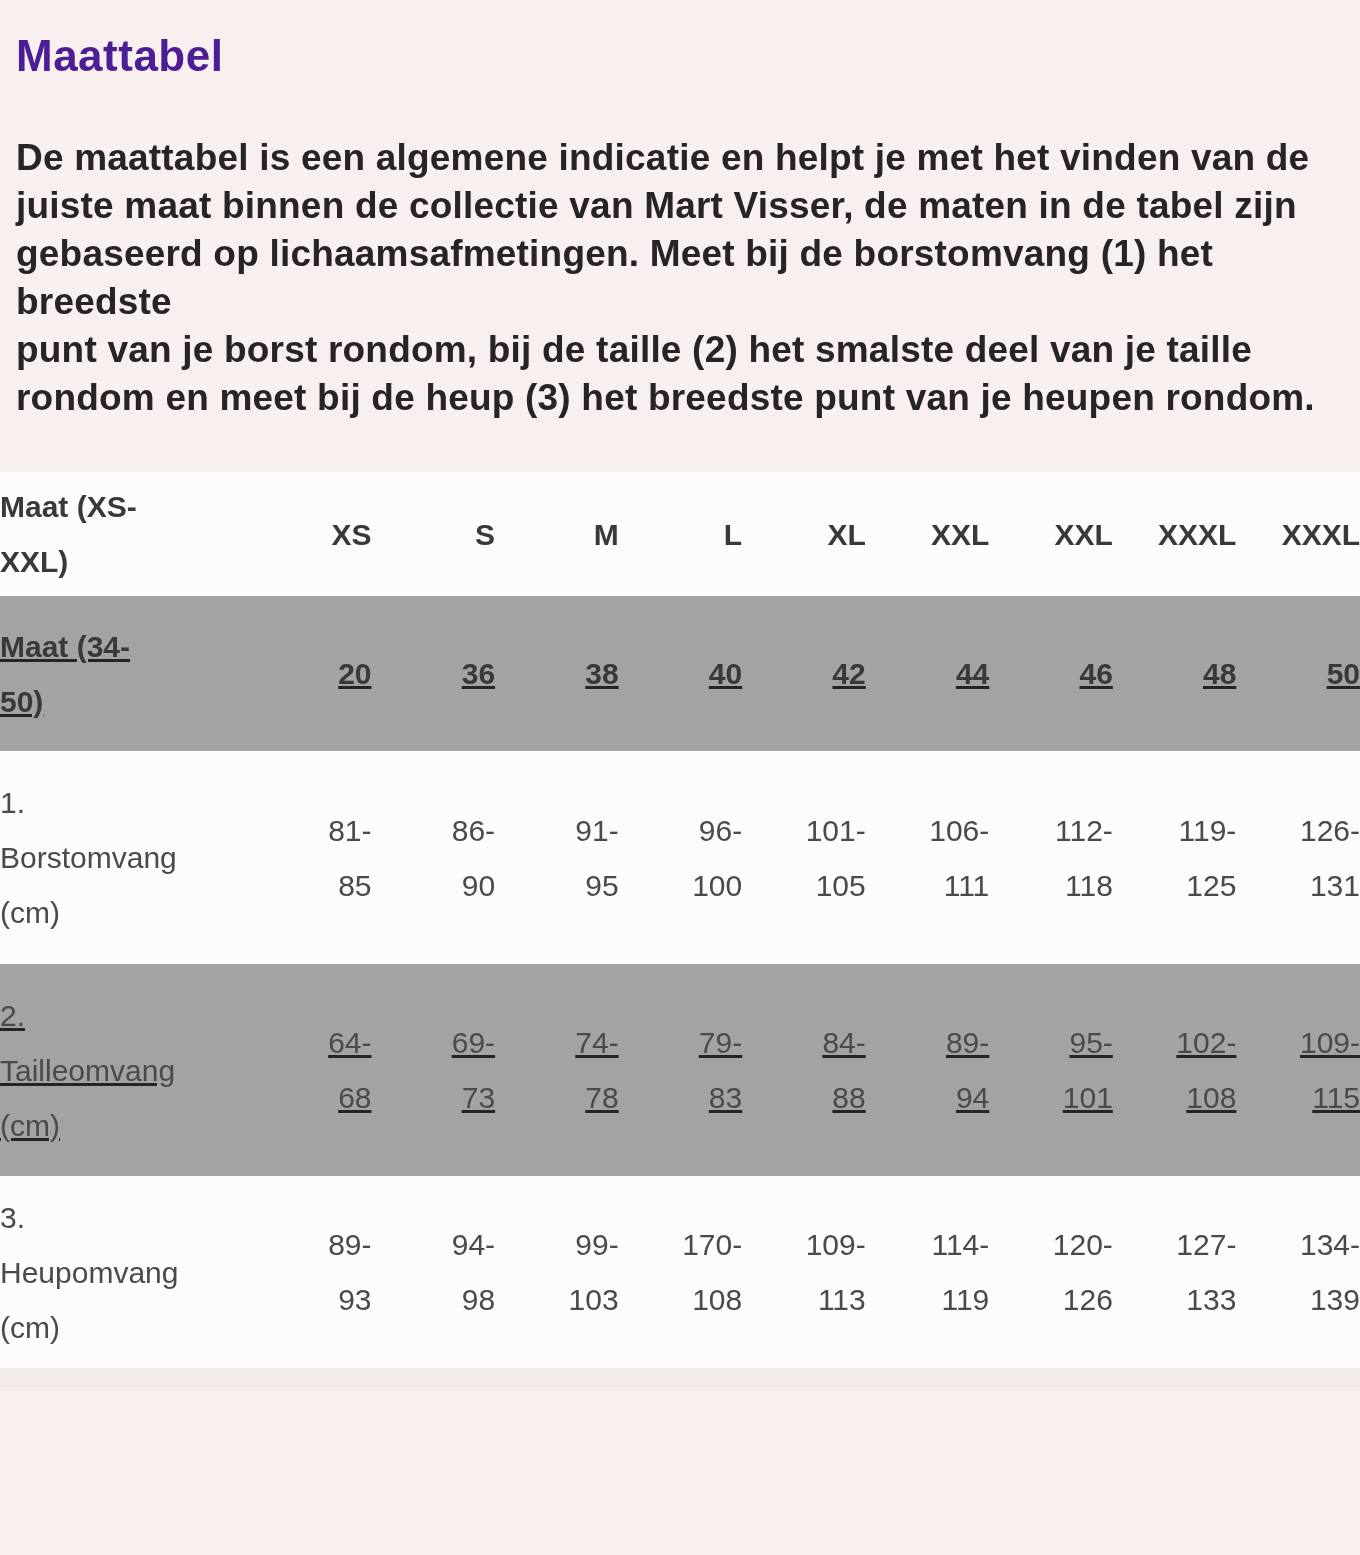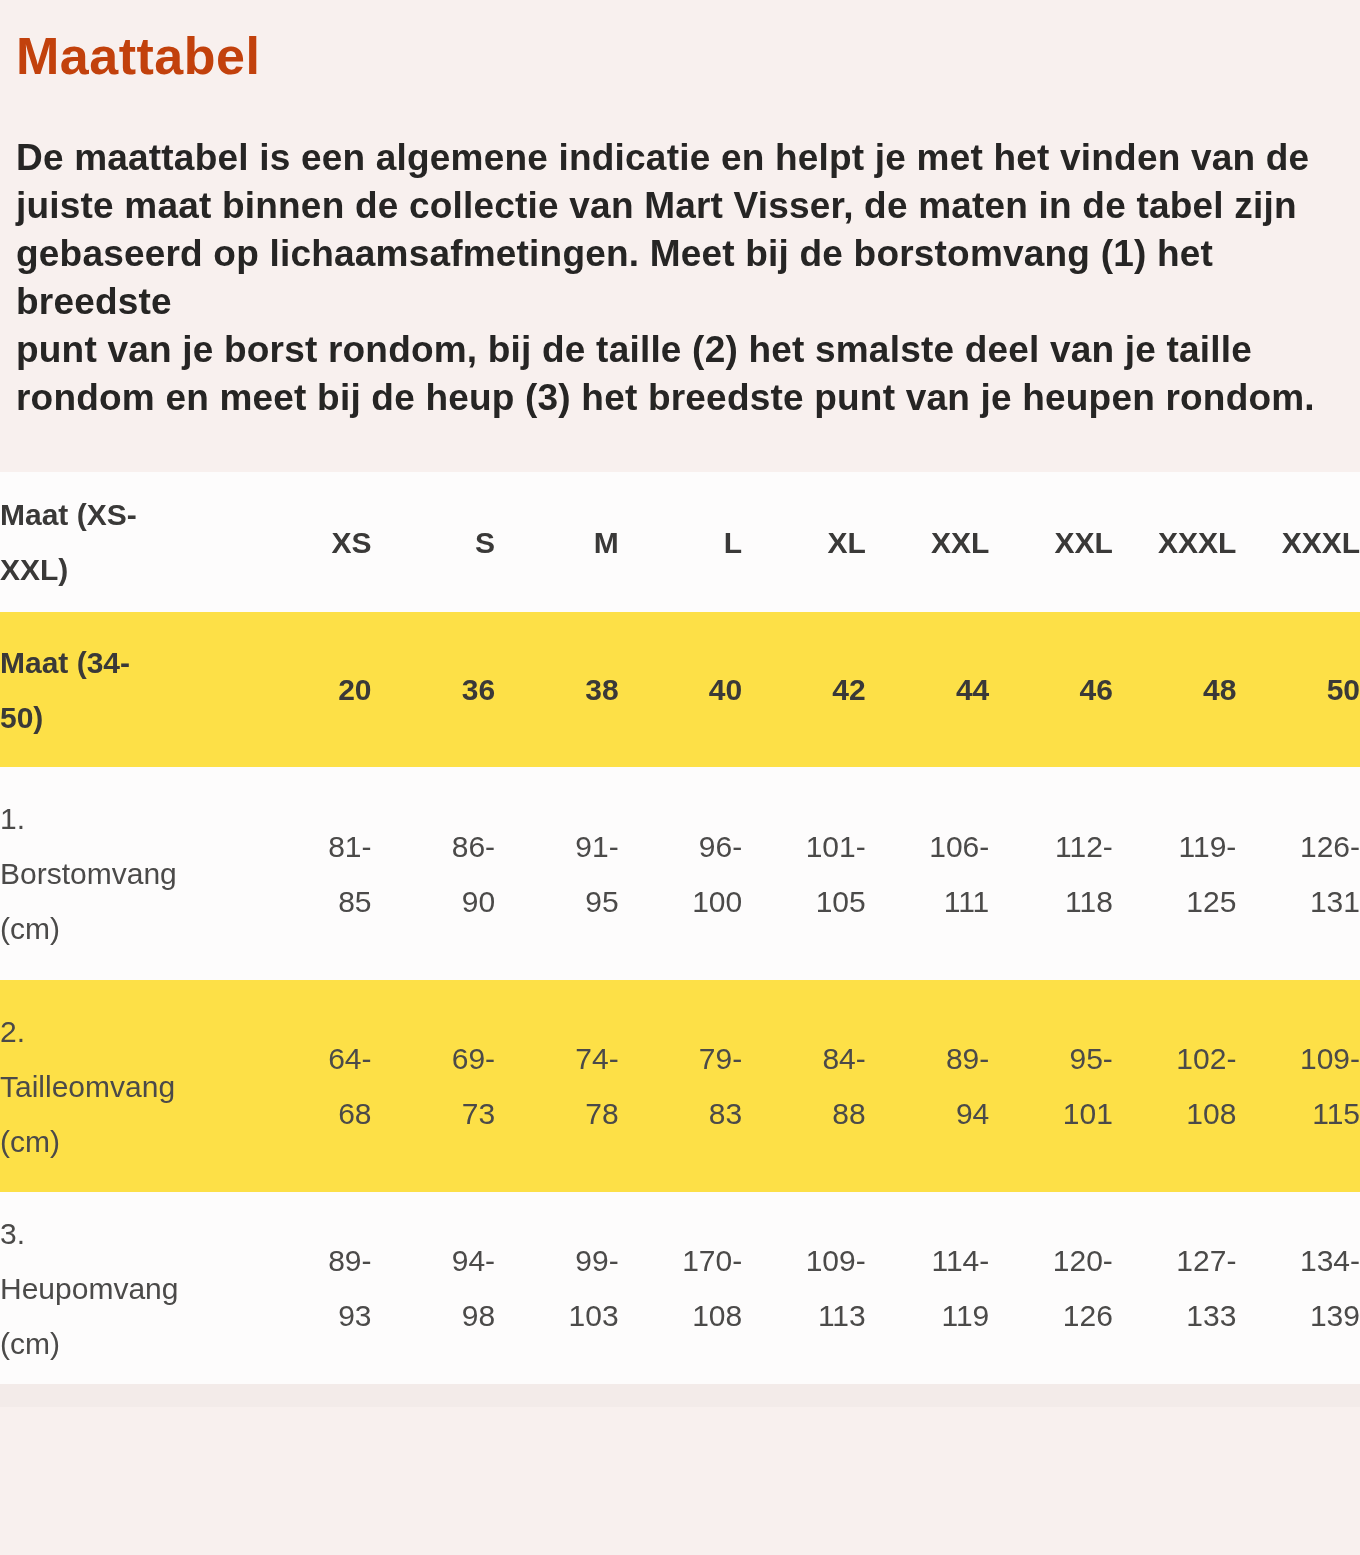--- a/index.html
+++ b/index.html
@@ -9,24 +9,24 @@
   body {
     width: 1360px;
     min-height: 1555px;
     background: #f8f0ee;
     font-family: "Liberation Sans", sans-serif;
     color: #262524;
   }
   .page-title {
     margin: 0;
     padding: 32px 16px 0 16px;
-    font-size: 52px;
+    font-size: 44px;
     line-height: 48px;
     font-weight: 700;
-    color: #c2410c;
+    color: #4c1d95;
     letter-spacing: 0.5px;
   }
   .para {
     margin: 0 16px;
     font-size: 37px;
     line-height: 48px;
     font-weight: 700;
     color: #262524;
     white-space: pre-line;
     letter-spacing: 0.2px;
@@ -53,26 +53,26 @@
   }
   td.lbl {
     text-align: left;
     padding-left: 20px;
     font-size: 29px;
   }
   td.val {
     text-align: right;
   }
   tr.row-white { background: #fdfcfc; }
-  tr.row-pink  { background: #fde047; }
+  tr.row-pink  { background: #a3a3a3; text-decoration: underline; }
   tr.row-bold td {
     font-weight: 700;
     color: #3a3938;
   }
-  tr.h-160 { height: 140px; }
+  tr.h-160 { height: 124px; }
   tr.h-155 { height: 155px; }
   tr.h-213 { height: 213px; }
   tr.h-212 { height: 212px; }
   tr.h-192 { height: 192px; }
 
   .bottom-strip {
     height: 23px;
     background: #f3ebe9;
   }
 </style>

